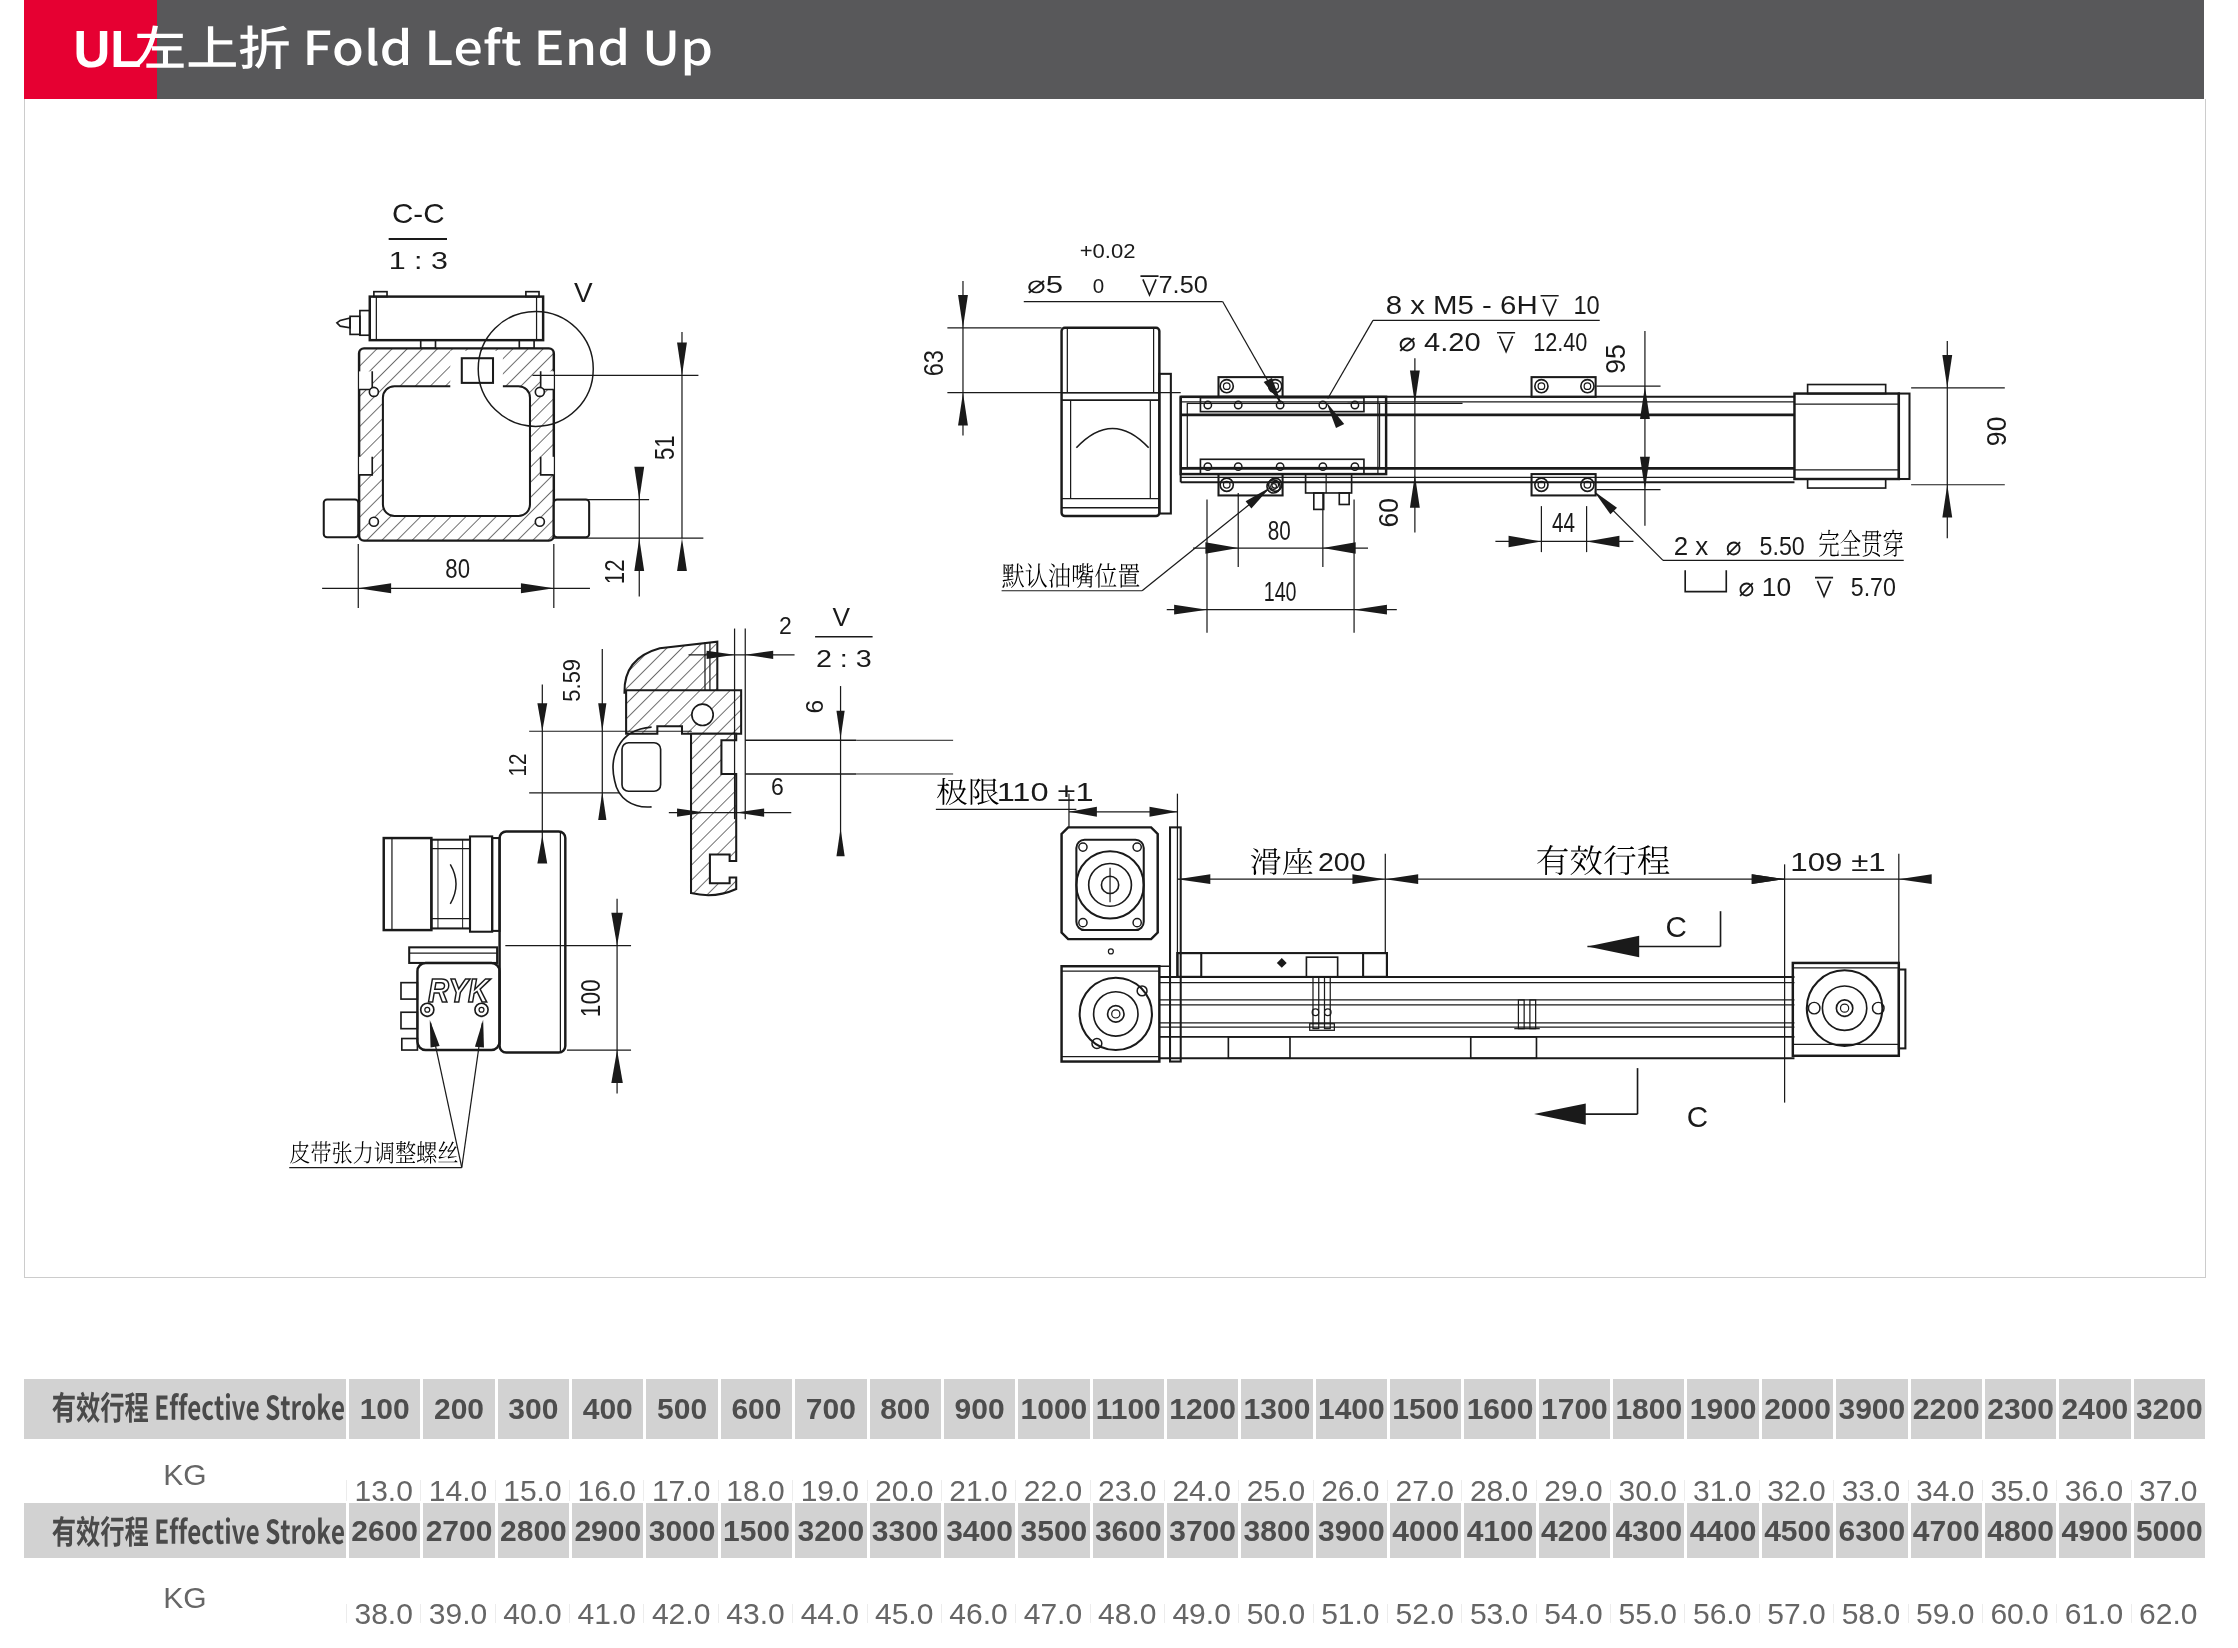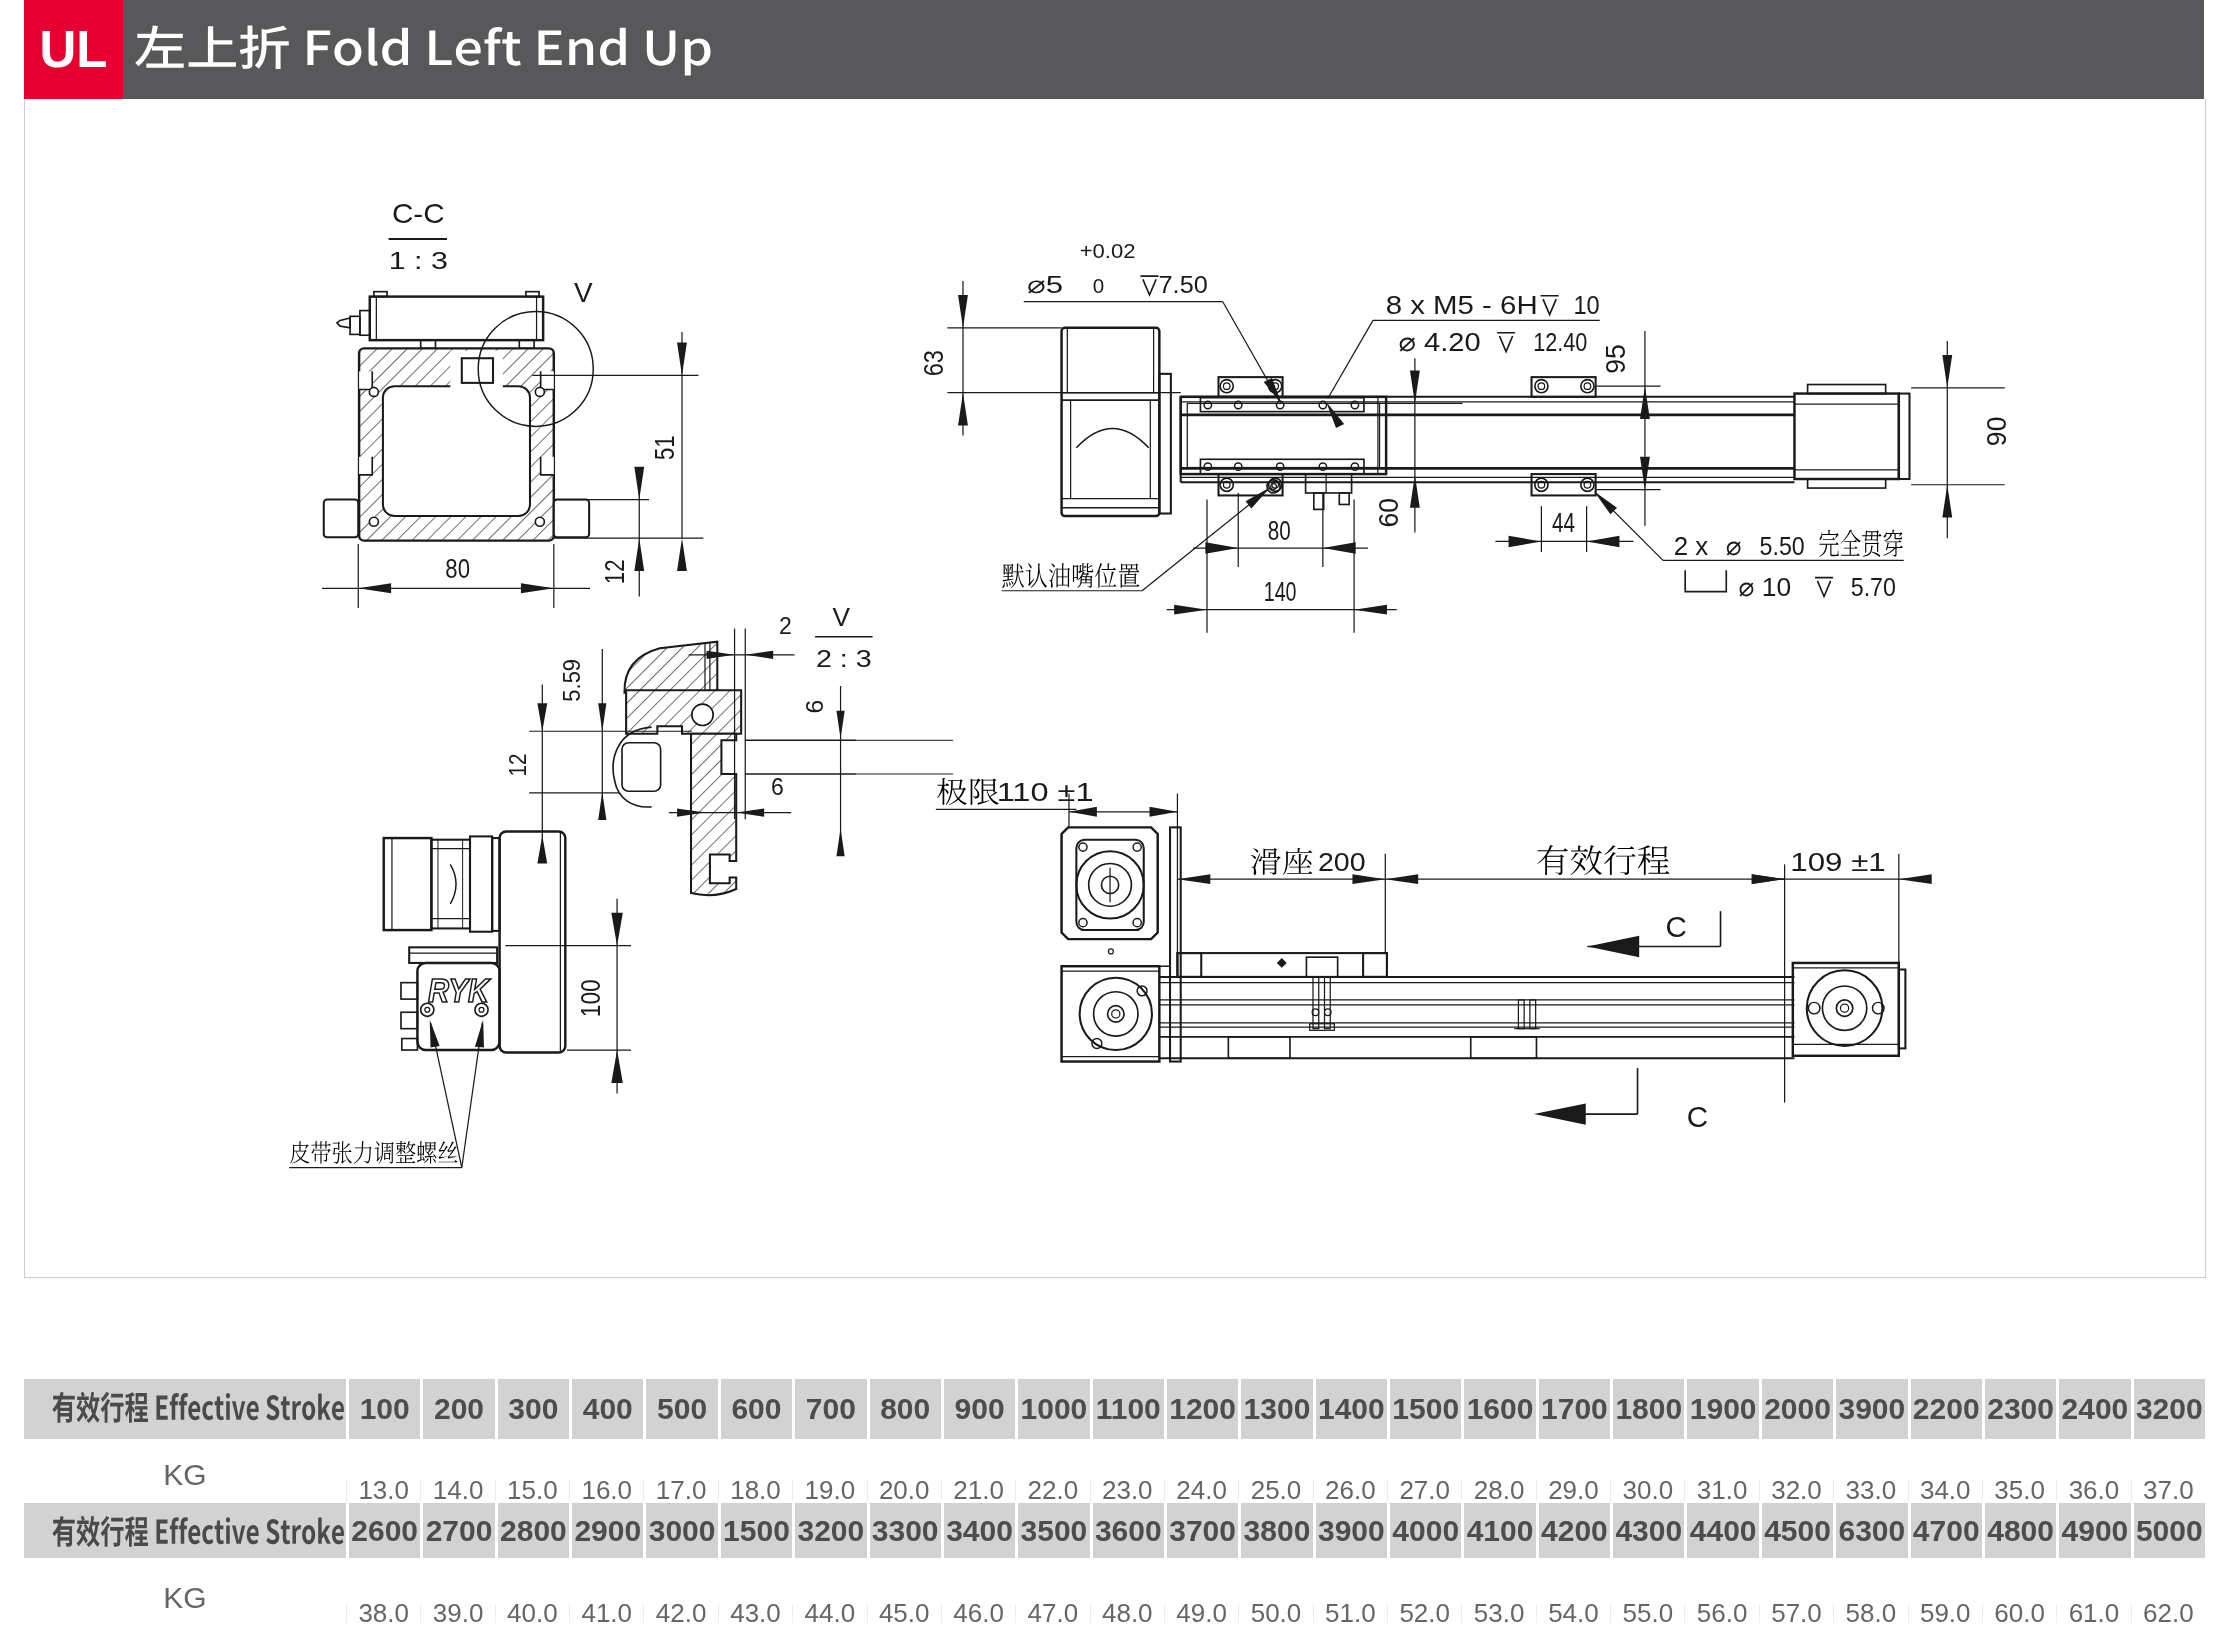--- a/index.html
+++ b/index.html
@@ -1,28 +1,28 @@
 <!DOCTYPE html>
 <html style="font-size:13px"><head><meta charset="utf-8"><style>
 html,body{margin:0;padding:0;background:#fff;width:2239px;height:1649px;overflow:hidden;}
 body{font-family:"Liberation Sans",sans-serif;position:relative;}
 .abs{position:absolute;}
 .trow{position:absolute;left:24px;width:2181px;display:flex;}
 .c0g,.c0w{width:322px;flex:none;}
 .cg,.cw{flex:1;text-align:center;}
 .cg{background:#d2d2d2;border-left:3.3px solid #fff;font-weight:bold;font-size:30px;color:#4d4d4d;}
 .c0g{background:#d2d2d2;}
-.cw{border-left:1.6px solid #ececec;font-size:26px;color:#666;margin-top:41px;}
+.cw{border-left:1.6px solid #ececec;font-size:30px;color:#666;margin-top:41px;}
 .c0w{font-size:30px;color:#666;text-align:center;margin-top:10px;}
 .trow div{display:flex;align-items:center;justify-content:center;}
 </style></head><body>
 
 <div class="abs" style="left:24px;top:0;width:2180px;height:99px;background:#58585a;"></div>
 
-<div class="abs" style="left:24px;top:0;width:99px;height:99px;background:#e60032;display:flex;align-items:center;justify-content:center;">
+<div class="abs" style="left:24px;top:0;width:99px;height:99px;background:#e60032;display:flex;align-items:center;justify-content:center;padding-left:34px;">
     <span style="color:#fff;font-weight:bold;font-size:51px;">UL</span>
   </div>
 
 <svg class="abs" style="left:0;top:0;" width="2239" height="107" viewBox="0 0 2725 130">
     <g fill="#fff" transform="translate(163.0,79.0) scale(0.057000,-0.057000) scale(1.1150,1.0000)">
       <path transform="translate(0)" d="M362 844C353 787 343 728 330 669H64V578H309C255 373 169 176 24 47C43 29 72 -6 87 -28C204 79 285 221 344 377V311H556V33H238V-58H953V33H653V311H912V402H353C374 459 391 518 407 578H936V669H429C440 723 451 777 460 831Z"></path>
       <path transform="translate(1000)" d="M417 830V59H48V-36H953V59H518V436H884V531H518V830Z"></path>
       <path transform="translate(2000)" d="M446 768V443C446 299 434 117 314 -13C338 -25 372 -58 385 -80C516 59 538 265 540 417H714V-83H808V417H965V507H540V675C674 694 824 723 932 761L861 836C781 805 654 776 533 755ZM176 844V648H41V560H176V361C119 346 67 333 25 323L49 232L176 267V22C176 7 171 3 157 3C145 2 103 2 60 4C72 -21 85 -60 88 -83C157 -83 200 -81 230 -66C259 -52 269 -27 269 22V294L391 330L380 417L269 386V560H378V648H269V844Z"></path>
       <path transform="translate(3225)" d="M97 0H213V317H486V414H213V639H533V737H97Z"></path>
       <path transform="translate(3791)" d="M308 -14C444 -14 566 92 566 275C566 458 444 564 308 564C171 564 48 458 48 275C48 92 171 -14 308 -14ZM308 82C221 82 167 158 167 275C167 391 221 469 308 469C394 469 448 391 448 275C448 158 394 82 308 82Z"></path>

